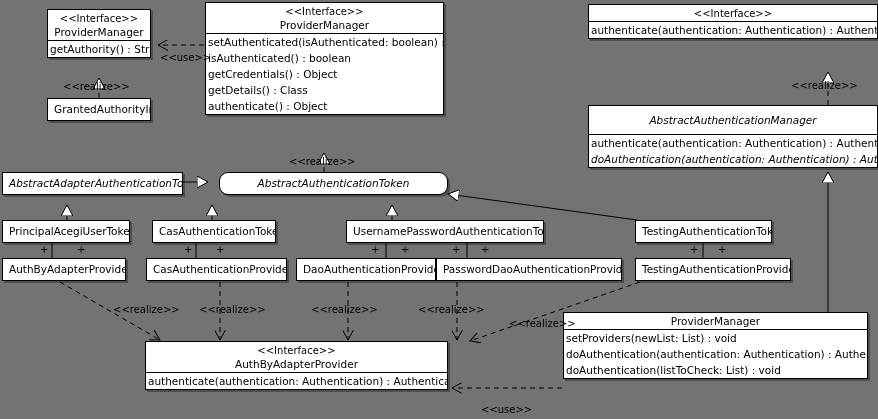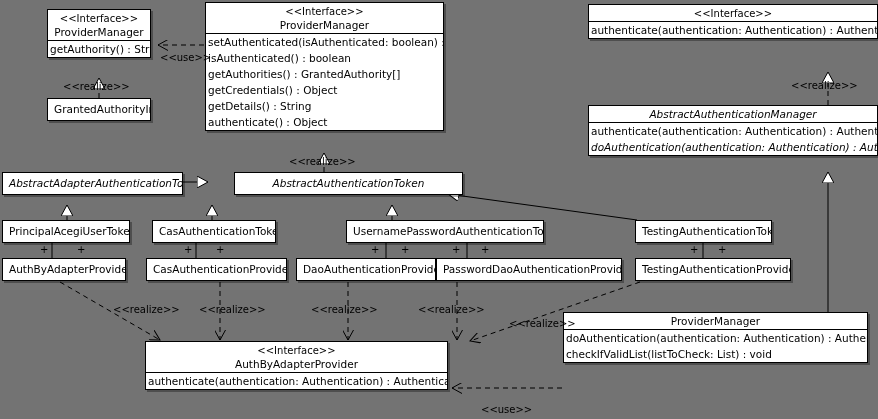--- a/index.html
+++ b/index.html
@@ -166,55 +166,54 @@
 
   <div class="uml-class" style="left:205px; top:2px; width:239px;">
     <div class="uml-head">
       <span class="stereo">&lt;&lt;Interface&gt;&gt;</span>
       <span class="cname">ProviderManager</span>
     </div>
     <div class="uml-sep"></div>
     <div class="uml-ops">
       <span class="op">setAuthenticated(isAuthenticated: boolean) : void</span>
       <span class="op">isAuthenticated() : boolean</span>
-      <span class="op">getAuthorities() : GrantedAuthority[]</span>
       <span class="op">getCredentials() : Object</span>
-      <span class="op">getDetails() : String</span>
+      <span class="op">getDetails() : Class</span>
       <span class="op">authenticate() : Object</span>
     </div>
   </div>
 
   <div class="uml-class" style="left:588px; top:4px; width:290px;">
     <div class="uml-head">
       <span class="stereo">&lt;&lt;Interface&gt;&gt;</span>
     </div>
     <div class="uml-sep"></div>
     <div class="uml-ops">
       <span class="op">authenticate(authentication: Authentication) : Authentication</span>
     </div>
   </div>
 
   <div class="uml-class" style="left:588px; top:105px; width:290px;">
-    <div class="uml-head" style="padding:1px 2px;">
+    <div class="uml-head" style="padding:7px 2px;">
       <span class="cname abstract">AbstractAuthenticationManager</span>
     </div>
     <div class="uml-sep"></div>
     <div class="uml-ops">
       <span class="op">authenticate(authentication: Authentication) : Authentication</span>
       <span class="op abstract">doAuthentication(authentication: Authentication) : Authentication</span>
     </div>
   </div>
 
   <div class="uml-class simple" style="left:2px; top:172px; width:181px;">
     <div class="uml-head" style="padding:1px 2px;">
       <span class="cname abstract">AbstractAdapterAuthenticationToken</span>
     </div>
   </div>
 
-  <div class="uml-class simple" style="left:234px; top:172px; width:229px;">
+  <div class="uml-class simple" style="left:219px; top:172px; width:229px;border-radius:9px;">
     <div class="uml-head" style="padding:1px 2px;">
       <span class="cname abstract">AbstractAuthenticationToken</span>
     </div>
   </div>
 
   <div class="uml-class simple" style="left:2px; top:220px; width:128px;">
     <div class="uml-head" style="padding:1px 2px;">
       <span class="cname">PrincipalAcegiUserToken</span>
     </div>
   </div>
@@ -277,22 +276,23 @@
       <span class="op">authenticate(authentication: Authentication) : Authentication</span>
     </div>
   </div>
 
   <div class="uml-class" style="left:563px; top:312px; width:305px;">
     <div class="uml-head" style="padding:1px 2px;">
       <span class="cname">ProviderManager</span>
     </div>
     <div class="uml-sep"></div>
     <div class="uml-ops">
+      <span class="op">setProviders(newList: List) : void</span>
       <span class="op">doAuthentication(authentication: Authentication) : Authentication</span>
-      <span class="op">checkIfValidList(listToCheck: List) : void</span>
+      <span class="op">doAuthentication(listToCheck: List) : void</span>
     </div>
   </div>
 
   <span class="edge-label" style="left:160px; top:52px;">&lt;&lt;use&gt;&gt;</span>
 
   <span class="edge-label" style="left:63px; top:81px;">&lt;&lt;realize&gt;&gt;</span>
 
   <span class="edge-label" style="left:791px; top:80px;">&lt;&lt;realize&gt;&gt;</span>
 
   <span class="edge-label" style="left:289px; top:156px;">&lt;&lt;realize&gt;&gt;</span>

